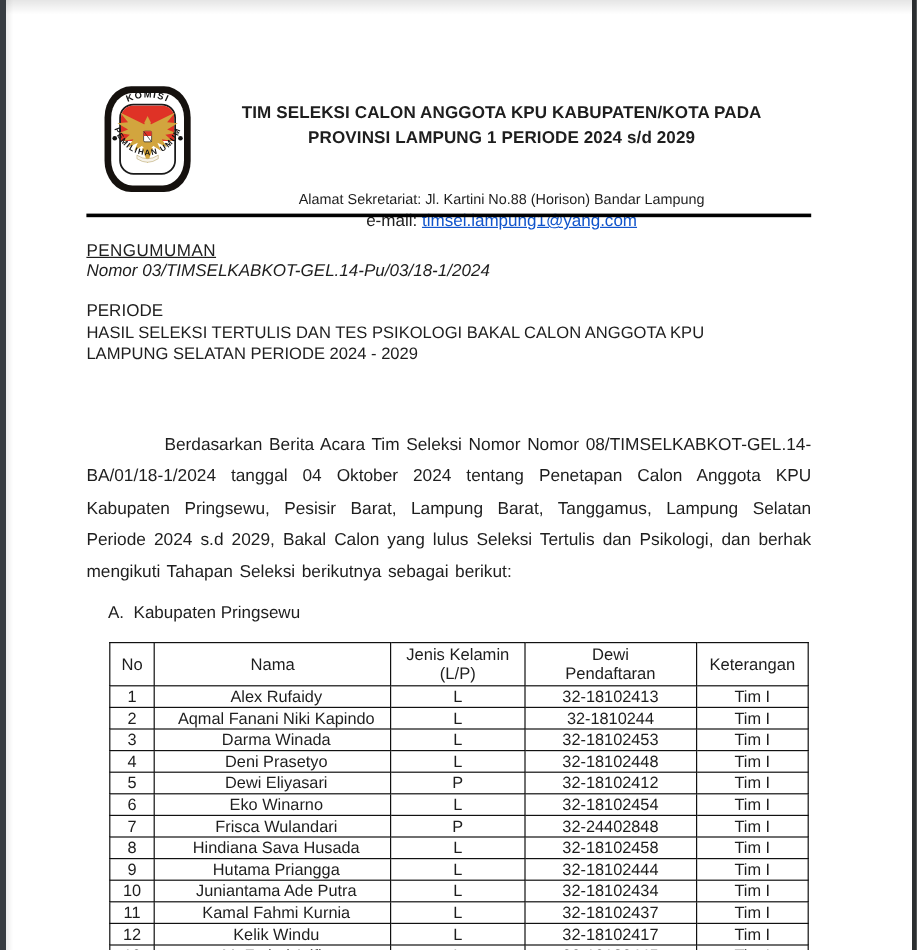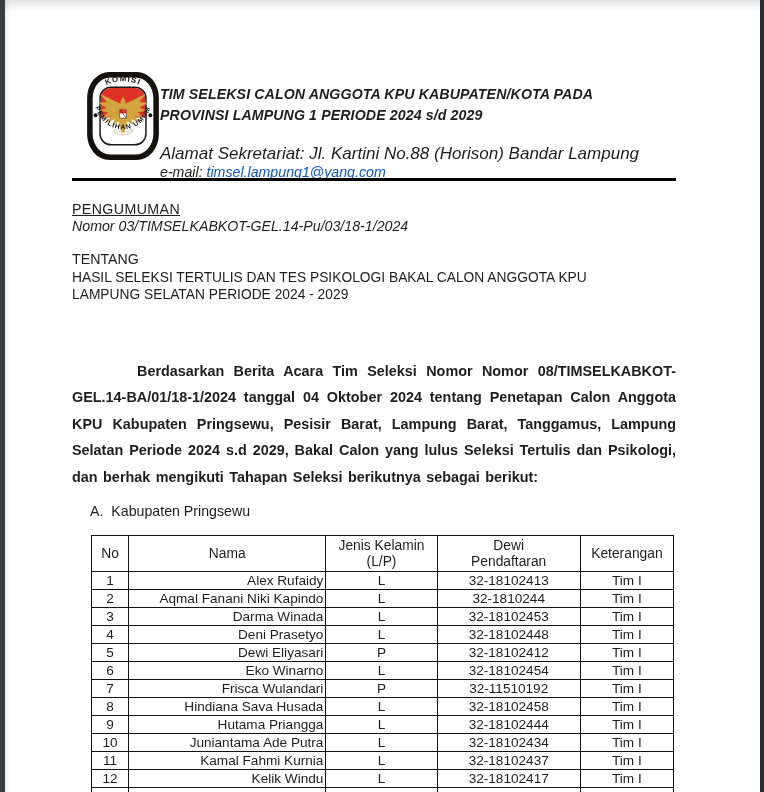--- a/index.html
+++ b/index.html
@@ -14,48 +14,48 @@
   .page{position:absolute;left:5px;top:0;width:755px;height:792px;background:#fff;overflow:hidden;}
   .page::before{content:'';position:absolute;left:0;top:0;right:0;height:12px;
     background:linear-gradient(rgba(0,0,0,.10),rgba(0,0,0,0));pointer-events:none;}
   .page::after{content:'';position:absolute;left:0;top:0;bottom:0;width:6px;
     background:linear-gradient(90deg,rgba(0,0,0,.07),rgba(0,0,0,0));pointer-events:none;}
 
   
   .letterhead{position:absolute;left:67px;top:70px;width:604px;display:flex;}
   .logo{width:74px;height:92px;margin-left:14px;flex:none;}
   .logo svg{width:100%;height:100%;display:block;}
-  .lh-text{flex:1;padding-top:14px;font-style:italic;}
+  .lh-text{flex:1;text-align:center;padding-top:14px;}
   .org{font-weight:bold;font-size:14.2px;line-height:20.5px;letter-spacing:.1px;}
-  .addr{margin-top:20px;font-size:17px;line-height:18px;}
+  .addr{margin-top:32px;font-size:12px;line-height:18px;}
   .mail{font-size:14.2px;line-height:18px;}
   .mail a{color:var(--link);text-decoration:underline;}
   .rule{position:absolute;left:67px;top:178px;width:604px;height:3px;background:#000;}
 
   
   .ann{position:absolute;left:67px;top:201px;width:604px;}
   .ann-title{font-size:14.2px;line-height:17.2px;text-decoration:underline;letter-spacing:.4px;}
   .ann-number{font-size:14.2px;line-height:17.2px;font-style:italic;}
   .tentang{margin-top:16px;font-size:14.2px;line-height:17.2px;}
   .subject{font-size:13.8px;line-height:17.3px;white-space:nowrap;}
 
   
   .body-par{position:absolute;left:67px;top:358px;width:604px;font-size:14.4px;
-    line-height:26.4px;text-align:justify;text-indent:65px;word-spacing:1.5px;font-weight:bold;}
+    line-height:26.4px;text-align:justify;text-indent:65px;word-spacing:1.5px;}
 
   .section{position:absolute;left:85px;top:503px;font-size:14.2px;white-space:pre;}
 
   
   .tbl{position:absolute;left:86px;top:535px;width:583px;border-collapse:collapse;
     table-layout:fixed;font-size:13.6px;}
   .tbl th,.tbl td{border:1.5px solid var(--border);padding:0 2px;overflow:hidden;}
   .tbl th{height:36px;font-weight:normal;font-size:13.8px;line-height:16px;
     text-align:center;vertical-align:middle;}
   .tbl td{height:18px;line-height:15px;text-align:center;vertical-align:middle;}
-  .tbl td.l{text-align:right;padding-left:8px;}
+  .tbl td.l{text-align:center;padding-left:8px;}
 </style>
 </head>
 <body>
 
 <div class="left-strip"></div>
 <div class="right-strip"></div>
 
 <div class="page">
 
   <div class="letterhead">
@@ -102,21 +102,21 @@
       <div class="addr">Alamat Sekretariat: Jl. Kartini No.88 (Horison) Bandar Lampung</div>
       <div class="mail"><span>e-mail: </span><a href="#">timsel.lampung1@yang.com</a></div>
     </div>
   </div>
 
   <div class="rule"></div>
 
   <div class="ann">
     <div class="ann-title">PENGUMUMAN</div>
     <div class="ann-number">Nomor 03/TIMSELKABKOT-GEL.14-Pu/03/18-1/2024</div>
-    <div class="tentang">TENTANG</div>
+    <div class="tentang">PERIODE</div>
     <div class="subject">HASIL SELEKSI TERTULIS DAN TES PSIKOLOGI BAKAL CALON ANGGOTA KPU</div>
     <div class="subject">LAMPUNG SELATAN PERIODE 2024 - 2029</div>
   </div>
 
   <p class="body-par">Berdasarkan Berita Acara Tim Seleksi Nomor Nomor 08/TIMSELKABKOT-GEL.14-BA/01/18-1/2024 tanggal 04 Oktober 2024 tentang Penetapan Calon Anggota KPU Kabupaten Pringsewu, Pesisir Barat, Lampung Barat, Tanggamus, Lampung Selatan Periode 2024 s.d 2029, Bakal Calon yang lulus Seleksi Tertulis dan Psikologi, dan berhak mengikuti Tahapan Seleksi berikutnya sebagai berikut:</p>
 
   <div class="section">A.  Kabupaten Pringsewu</div>
 
   <table class="tbl">
     <colgroup>
@@ -187,21 +187,21 @@
     <td>6</td>
     <td class="l">Eko Winarno</td>
     <td>L</td>
     <td>32-18102454</td>
     <td>Tim I</td>
   </tr>
         <tr>
     <td>7</td>
     <td class="l">Frisca Wulandari</td>
     <td>P</td>
-    <td>32-11510192</td>
+    <td>32-24402848</td>
     <td>Tim I</td>
   </tr>
         <tr>
     <td>8</td>
     <td class="l">Hindiana Sava Husada</td>
     <td>L</td>
     <td>32-18102458</td>
     <td>Tim I</td>
   </tr>
         <tr>

